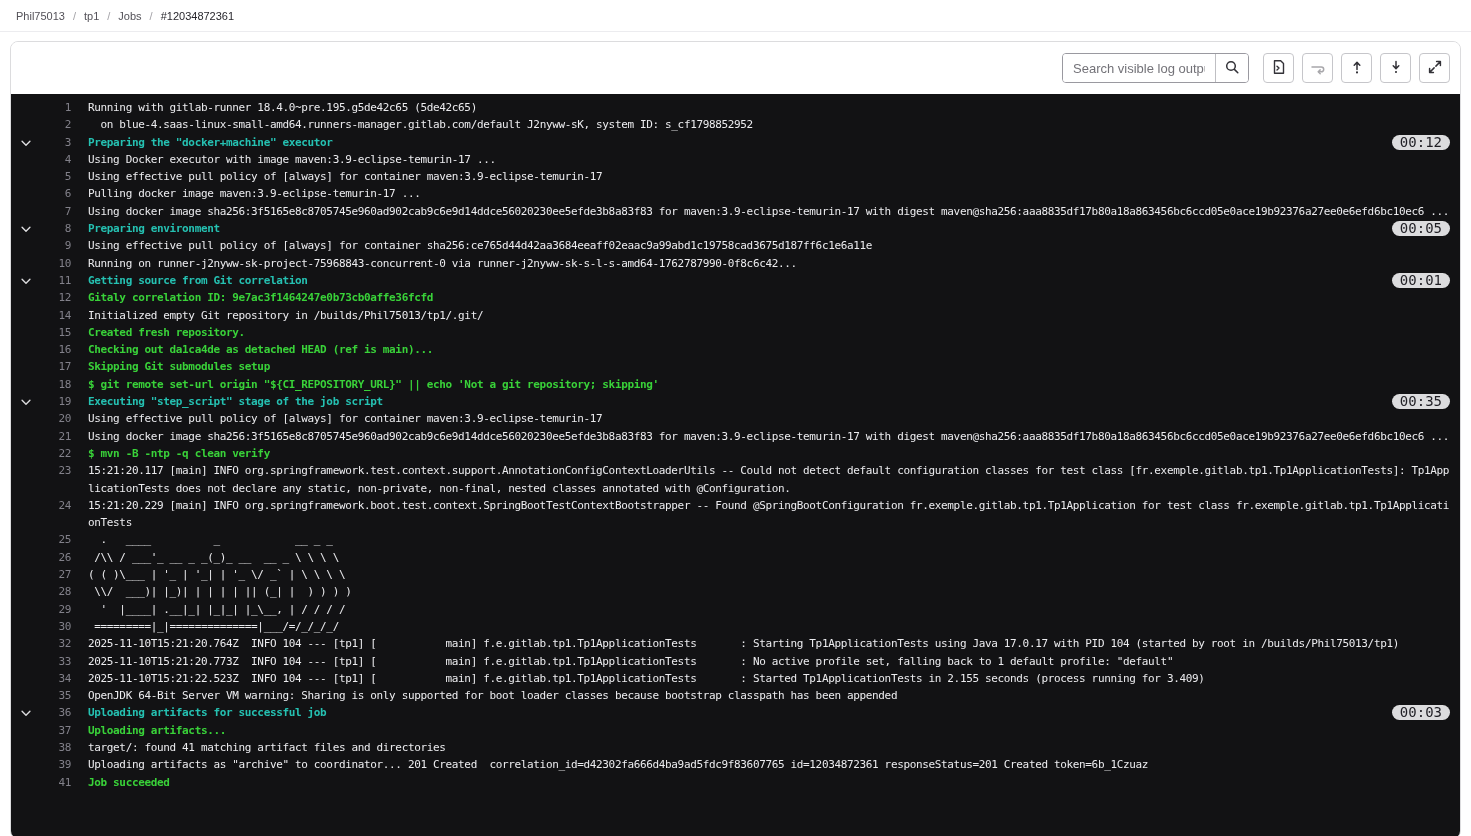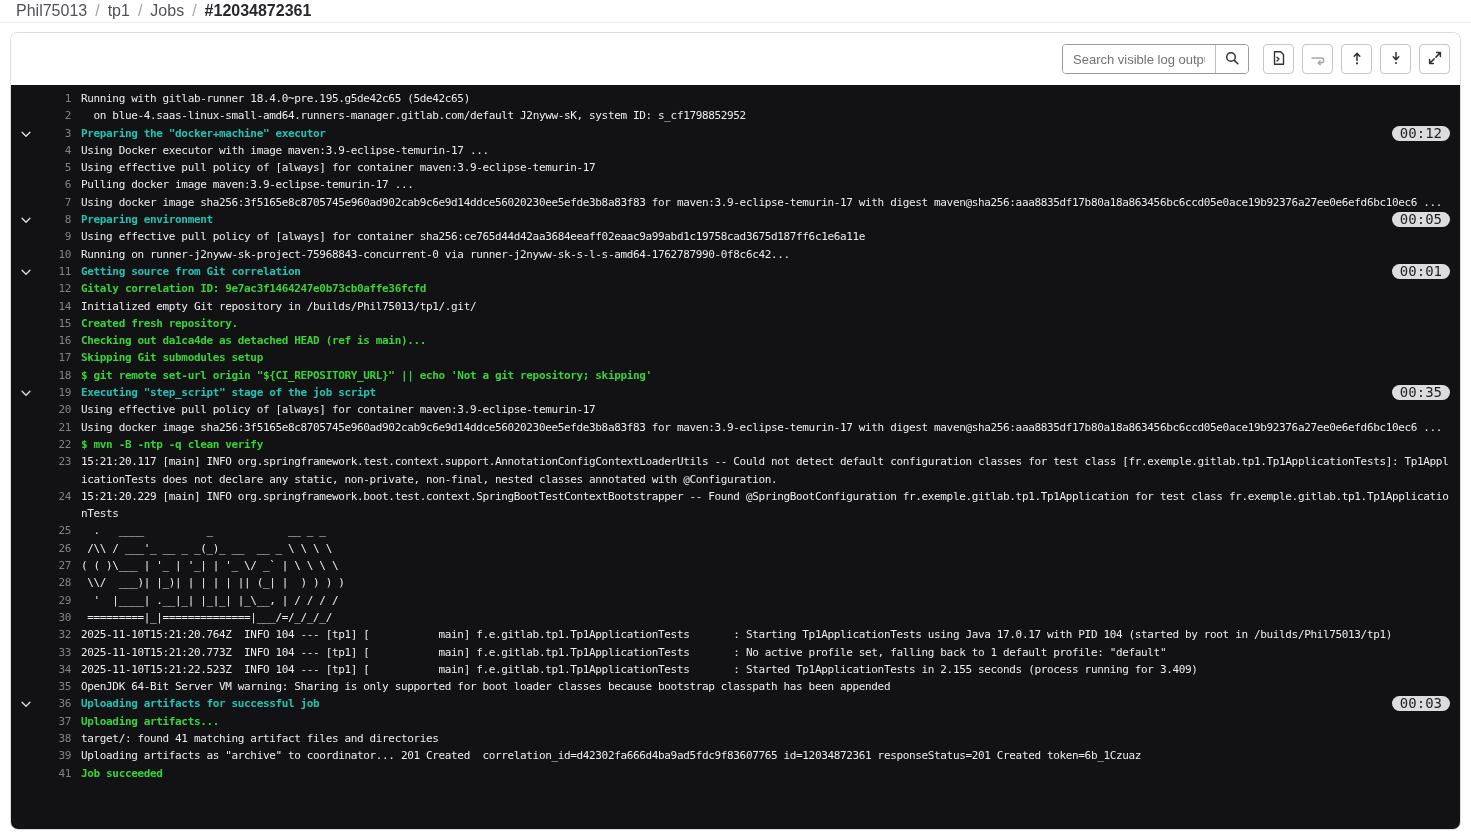--- a/index.html
+++ b/index.html
@@ -3,26 +3,26 @@
 <meta charset="utf-8">
 <style>
   * { box-sizing: border-box; }
   html,body { margin:0; padding:0; background:#fff; }
   body {
     width:1471px; height:836px; overflow:hidden;
     font-family:"Liberation Sans", sans-serif;
   }
   
   .breadcrumb-bar {
-    height:23px; display:flex; align-items:center; gap:8px;
+    height:32px; display:flex; align-items:center; gap:8px;
     padding:0 16px; border-bottom:1px solid #ececef;
-    font-size:16px; color:#535158; background:#fff;
+    font-size:11px; color:#535158; background:#fff;
   }
   .crumb { color:#535158; cursor:pointer; }
-  .crumb.current { color:#28272d; font-weight:700; }
+  .crumb.current { color:#28272d; font-weight:400; }
   .crumb-sep { color:#a4a3a8; }
   
   .card {
     margin:9px 10px 0 10px; height:798px;
     border:1px solid #dcdcde; border-radius:8px;
     display:flex; flex-direction:column; overflow:hidden; background:#fff;
   }
   .toolbar {
     display:flex; justify-content:flex-end; align-items:center;
     gap:8px; padding:11px 10px; background:#fff;
@@ -58,21 +58,21 @@
   .gutter { flex:0 0 60px; position:relative; }
   .chev {
     position:absolute; left:8px; top:2px; width:14px; height:14px;
     cursor:pointer; color:#dcdcde;
   }
   .line-num {
     display:block; text-align:right; color:#82818a; font-weight:400;
     cursor:pointer; user-select:none;
   }
   .line-text {
-    flex:1; margin-left:10px; white-space:pre-wrap; word-break:break-all;
+    flex:1; margin-left:17px; white-space:pre-wrap; word-break:break-all;
     color:#ececef; font-weight:400;
   }
   .t-header .line-text { color:#25c1b2; font-weight:700; }
   .t-green  .line-text { color:#39d239; font-weight:700; }
   .duration-badge {
     position:absolute; right:10px; top:1px; height:15px; line-height:15px;
     background:#dcdcde; color:#1f1e24; border-radius:10px; padding:0 8px;
     font-size:14px; font-weight:400; letter-spacing:0;
   }
 </style>

